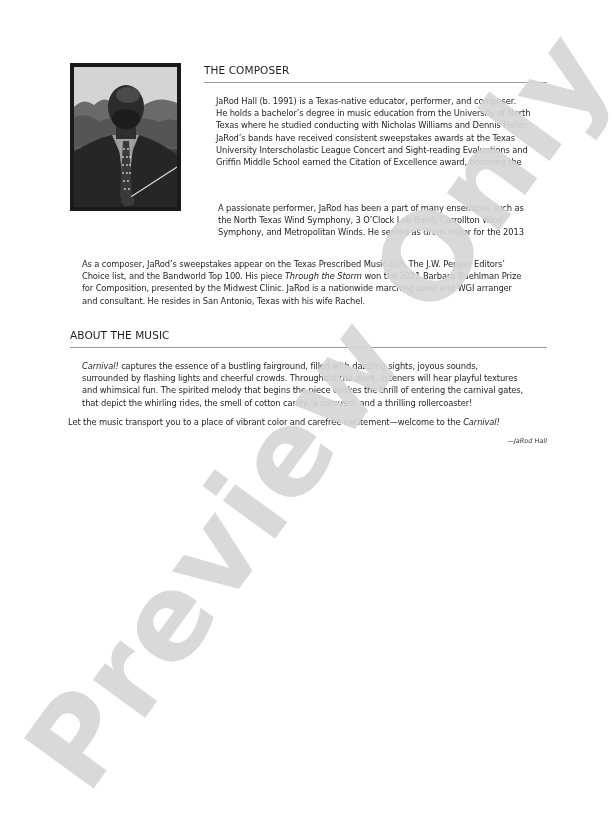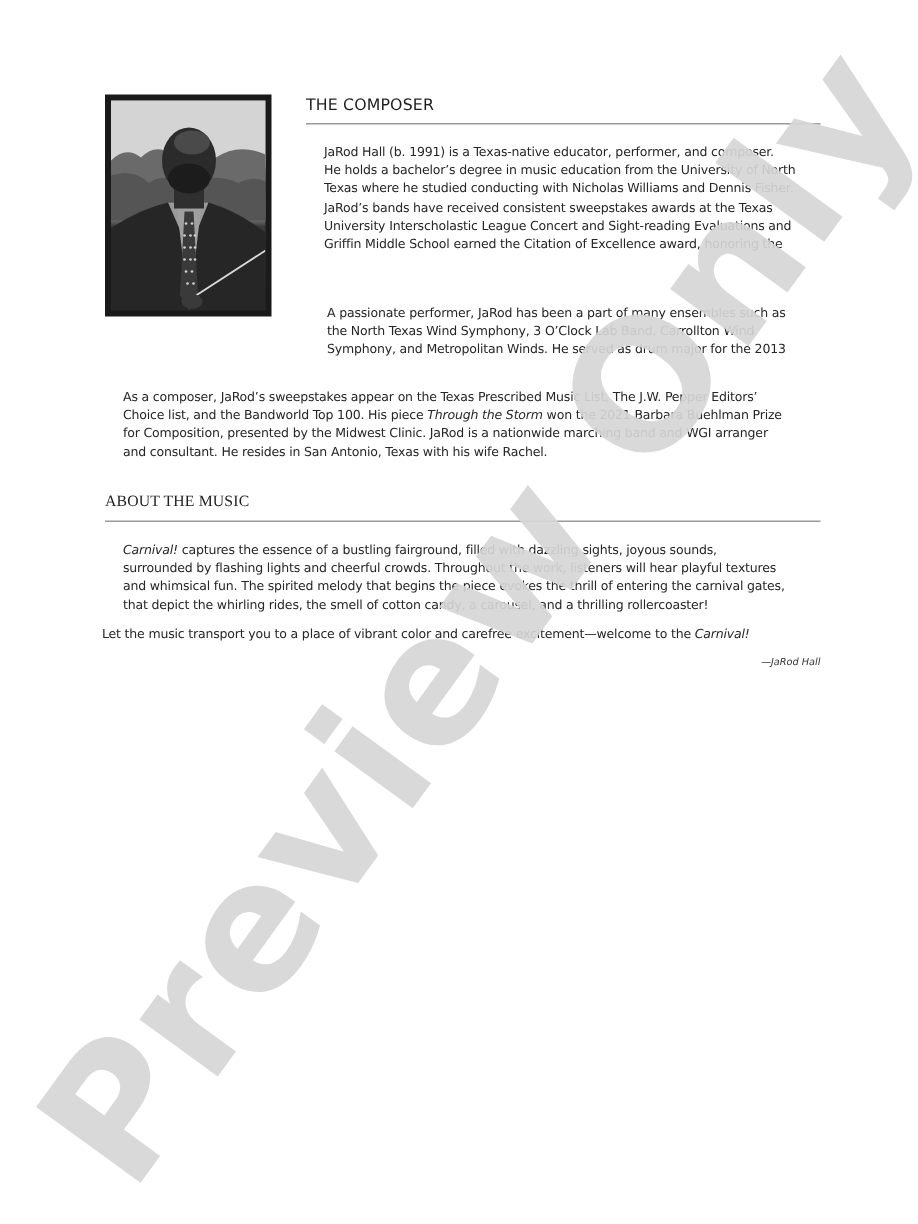--- a/index.html
+++ b/index.html
@@ -105,21 +105,21 @@
     <span class="line">Symphony, and Metropolitan Winds. He served as drum major for the 2013</span>
   </p>
 
   <p class="para" style="left:70px; top:258px;">
     <span class="line">As a composer, JaRod’s sweepstakes appear on the Texas Prescribed Music List, The J.W. Pepper Editors’</span>
     <span class="line"><span>Choice list, and the Bandworld Top 100. His piece </span><i>Through the Storm</i><span> won the 2021 Barbara Buehlman Prize</span></span>
     <span class="line">for Composition, presented by the Midwest Clinic. JaRod is a nationwide marching band and WGI arranger</span>
     <span class="line">and consultant. He resides in San Antonio, Texas with his wife Rachel.</span>
   </p>
 
-  <div class="heading" style="left:70px; top:329px;font-family:Liberation Serif, serif;">ABOUT THE MUSIC</div>
+  <div class="heading" style="left:70px; top:329px;">ABOUT THE MUSIC</div>
   <div class="rule" style="left:70px; top:347px; width:477px;"></div>
 
   <p class="para" style="left:70px; top:360px;">
     <span class="line"><i>Carnival!</i><span> captures the essence of a bustling fairground, filled with dazzling sights, joyous sounds,</span></span>
     <span class="line">surrounded by flashing lights and cheerful crowds. Throughout the work, listeners will hear playful textures</span>
     <span class="line">and whimsical fun. The spirited melody that begins the piece evokes the thrill of entering the carnival gates,</span>
     <span class="line">that depict the whirling rides, the smell of cotton candy, a carousel, and a thrilling rollercoaster!</span>
   </p>
 
   <p class="para" style="left:56px; top:416px;">

